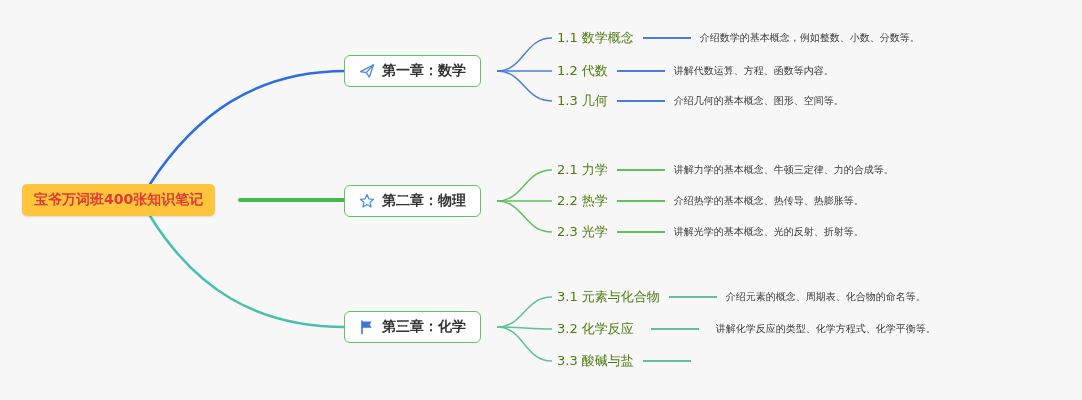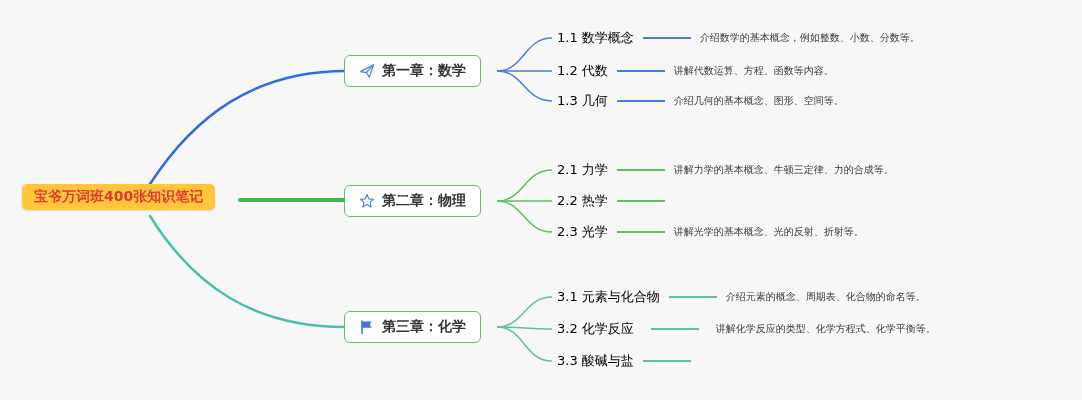--- a/index.html
+++ b/index.html
@@ -17,21 +17,21 @@
   svg.wires {
     position: absolute;
     left: 0; top: 0;
     pointer-events: none;
   }
 
   
   .root-node {
     position: absolute;
     left: 22px; top: 184px;
-    height: 26px;
+    height: 32px;
     box-sizing: border-box;
     background: #ffc53d;
     border-radius: 5px;
     display: flex;
     align-items: center;
     padding: 0 12px;
     box-shadow: 0 1px 2px rgba(0,0,0,0.12);
   }
   .root-node span {
     color: #e03a34;
@@ -71,21 +71,21 @@
   .topic-row {
     position: absolute;
     left: 557px;
     height: 20px;
     display: flex;
     align-items: center;
     white-space: nowrap;
   }
   .topic-label {
     font-size: 13px;
-    color: #000000;
+    color: #4d7c0f;
   }
   .topic-line {
     display: inline-block;
     width: 48px;
     height: 0;
     border-top: 2px solid #999;
     margin: 0 9px;
   }
   .topic-line.b1 { border-color: #4a7de0; }
   .topic-line.b2 { border-color: #5ec05e; }
@@ -169,20 +169,21 @@
   </div>
 
   <div class="topic-row" style="top:160px;">
     <span class="topic-label">2.1 力学</span>
     <span class="topic-line b2"></span>
     <span class="topic-desc">讲解力学的基本概念、牛顿三定律、力的合成等。</span>
   </div>
   <div class="topic-row" style="top:191px;">
     <span class="topic-label">2.2 热学</span>
     <span class="topic-line b2"></span>
+    <span class="topic-desc">介绍热学的基本概念、热传导、热膨胀等。</span>
   </div>
   <div class="topic-row" style="top:222px;">
     <span class="topic-label">2.3 光学</span>
     <span class="topic-line b2"></span>
     <span class="topic-desc">讲解光学的基本概念、光的反射、折射等。</span>
   </div>
 
   <div class="topic-row" style="top:287px;">
     <span class="topic-label">3.1 元素与化合物</span>
     <span class="topic-line b3"></span>

